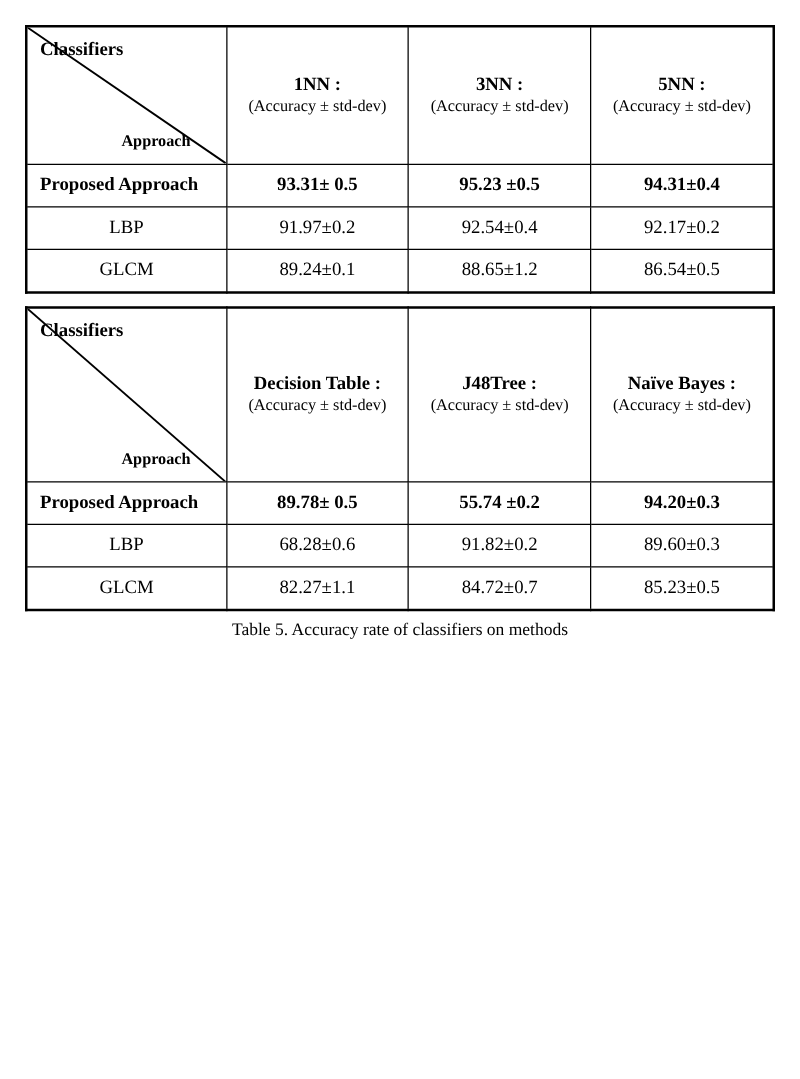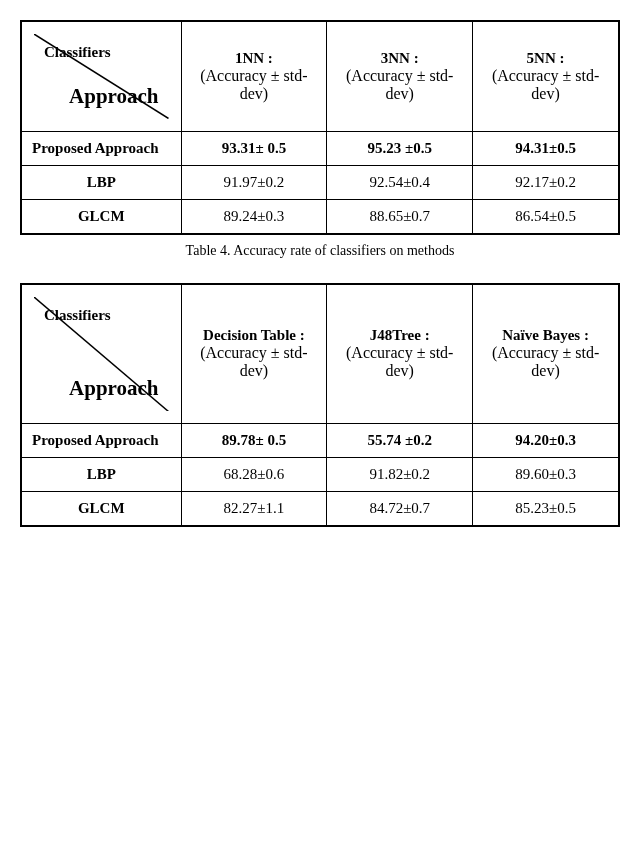--- a/index.html
+++ b/index.html
@@ -34,74 +34,74 @@
       border: 1.5px solid #000;
       padding: 8px 6px;
       text-align: center;
       vertical-align: middle;
     }
 
     .header-cell {
       position: relative;
       width: 160px;
       height: 110px;
-      padding: 12px;
+      padding: 0;
       vertical-align: bottom;
     }
 
     .header-cell-inner {
       position: relative;
       width: 100%;
       height: 100%;
     }
 
     .classifiers-label {
       position: absolute;
       top: 10px;
       left: 10px;
       font-weight: bold;
       font-size: 15px;
     }
 
     .approach-label {
       position: absolute;
       bottom: 10px;
-      right: 10px;
-      font-weight: bold;
-      font-size: 21px;
+      right: 28px;
+      font-weight: bold;
+      font-size: 13px;
     }
 
     .col-header {
       font-weight: bold;
       font-size: 15px;
       vertical-align: middle;
       margin-left: 38px;
     }
 
     .col-sub {
-      font-size: 16px;
+      font-size: 13px;
       font-weight: normal;
     }
 
     .proposed-row td {
       font-weight: bold;
     }
 
     .normal-row td {
       font-weight: normal;
     }
 
     .proposed-row .row-label {
       font-weight: bold;
       text-align: left;
       padding-left: 10px;
     }
 
     .normal-row .row-label {
-      font-weight: bold;
+      font-weight: normal;
     }
 
     
     .diag-svg {
       position: absolute;
       top: 0; left: 0;
       width: 100%;
       height: 100%;
       pointer-events: none;
     }
@@ -134,37 +134,36 @@
           <div>5NN :</div>
           <div class="col-sub">(Accuracy ± std-dev)</div>
         </td>
       </tr>
     </thead>
     <tbody>
       <tr class="proposed-row">
         <td class="row-label" style="text-align:left; padding-left:10px; font-weight:bold;">Proposed Approach</td>
         <td>93.31± 0.5</td>
         <td>95.23 ±0.5</td>
-        <td>94.31±0.5</td>
+        <td>94.31±0.4</td>
       </tr>
       <tr class="normal-row">
         <td class="row-label">LBP</td>
         <td>91.97±0.2</td>
         <td>92.54±0.4</td>
         <td>92.17±0.2</td>
       </tr>
       <tr class="normal-row">
         <td class="row-label">GLCM</td>
-        <td>89.24±0.3</td>
-        <td>88.65±0.7</td>
+        <td>89.24±0.1</td>
+        <td>88.65±1.2</td>
         <td>86.54±0.5</td>
       </tr>
     </tbody>
   </table>
-  <div class="caption">Table 4. Accuracy rate of classifiers on methods</div>
 </div>
 
 <div class="table-wrapper">
   <table>
     <thead>
       <tr>
         <td class="header-cell" style="height:140px;">
           <div class="header-cell-inner">
             <svg class="diag-svg">
               <line x1="0" y1="0" x2="100%" y2="100%" stroke="#000" stroke-width="1.5"></line>
@@ -201,13 +200,14 @@
         <td>89.60±0.3</td>
       </tr>
       <tr class="normal-row">
         <td class="row-label">GLCM</td>
         <td>82.27±1.1</td>
         <td>84.72±0.7</td>
         <td>85.23±0.5</td>
       </tr>
     </tbody>
   </table>
+  <div class="caption">Table 5. Accuracy rate of classifiers on methods</div>
 </div>
 
 </body></html>

